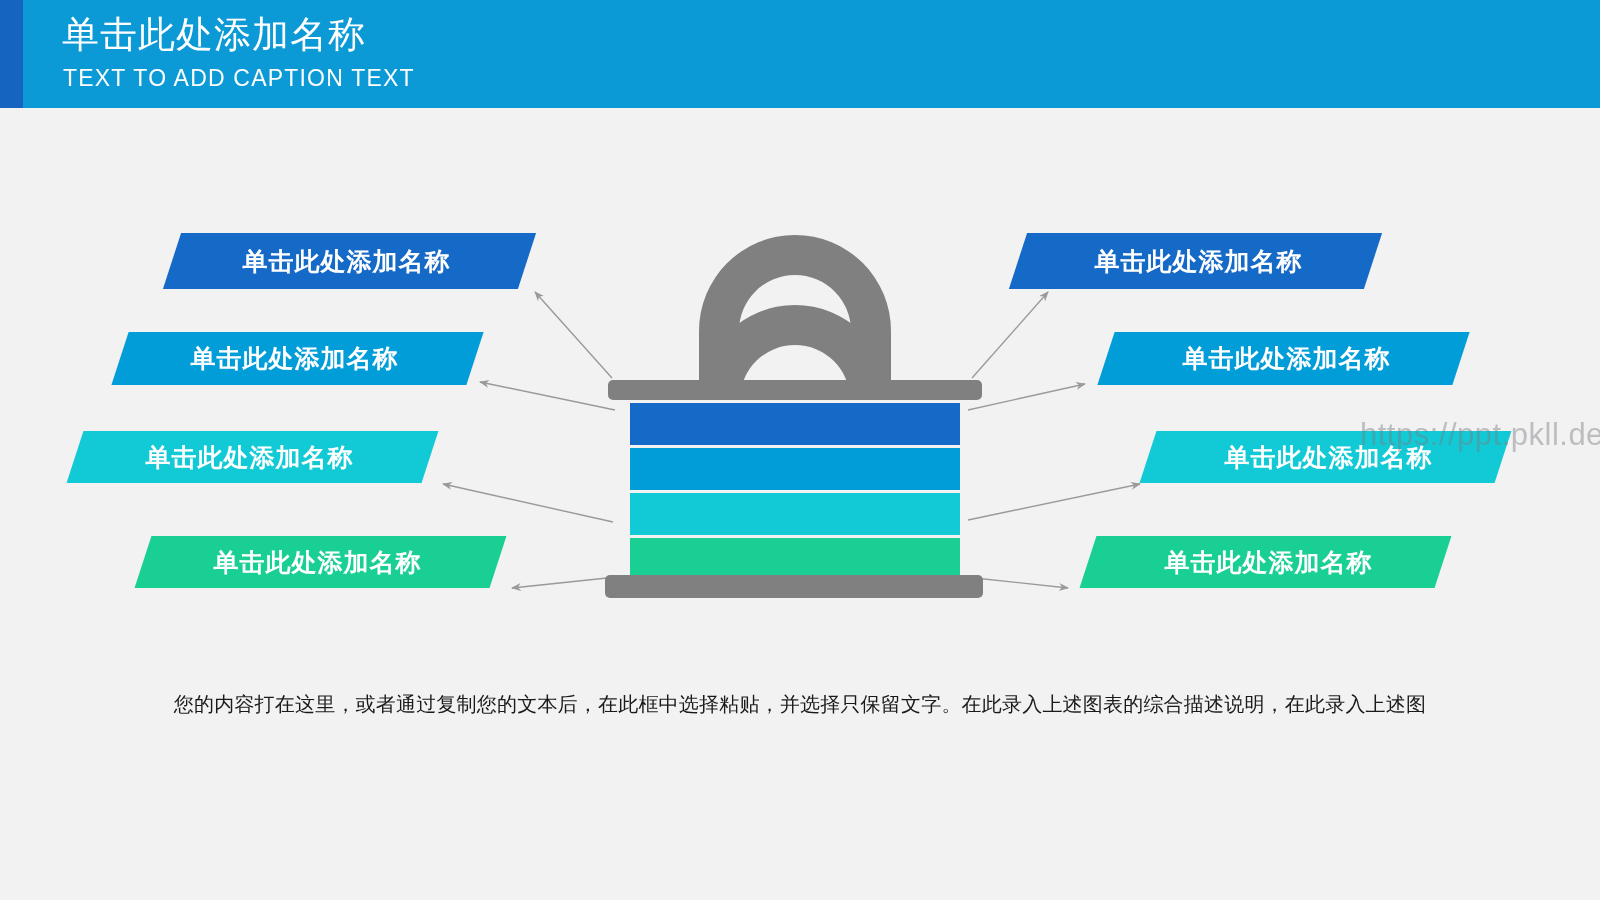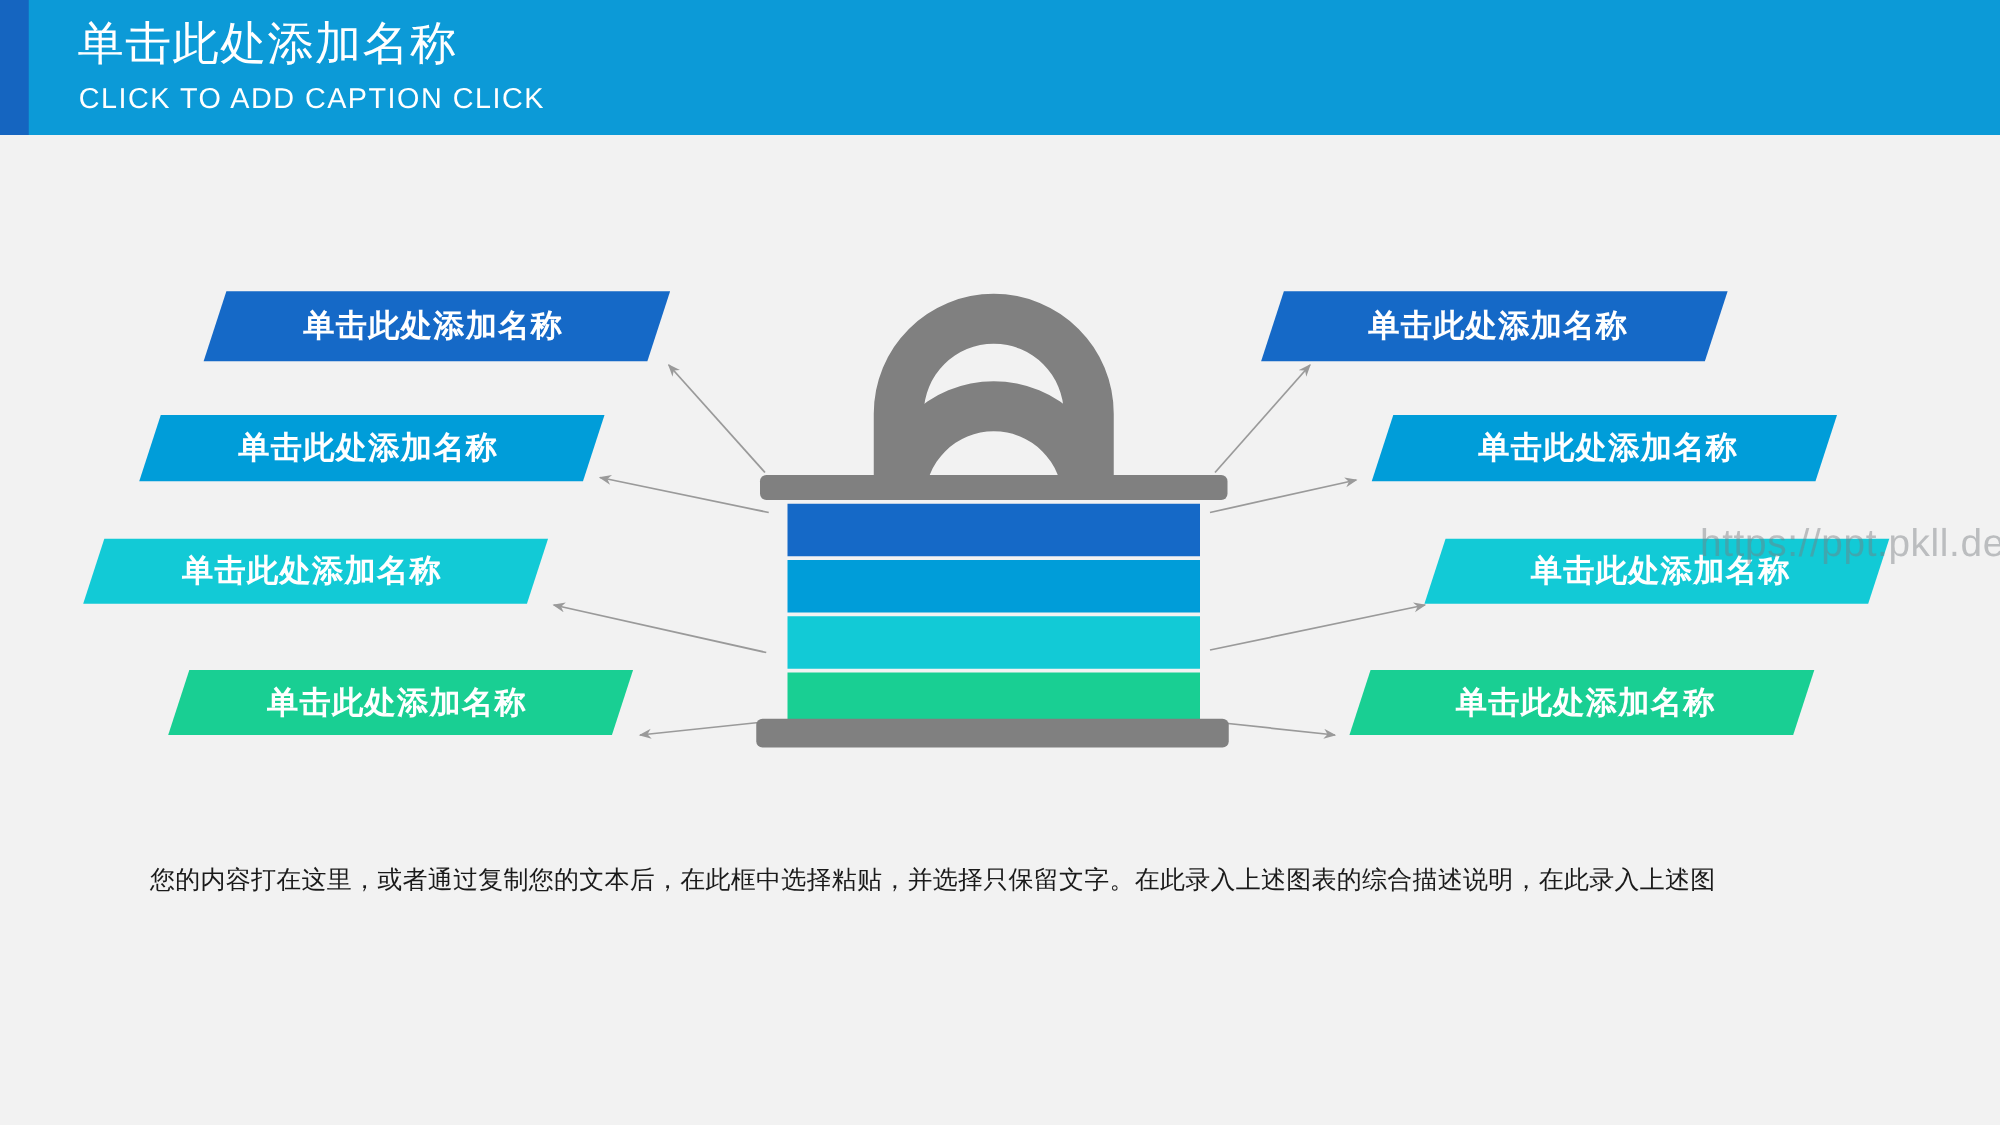--- a/index.html
+++ b/index.html
@@ -108,21 +108,21 @@
     height: 900px;
     pointer-events: none;
   }
 
   
   #body-text {
     position: absolute;
     left: 120px;
     top: 682px;
     width: 1360px;
-    text-align: left;
+    text-align: center;
     color: #1a1a1a;
     font-size: 20px;
     line-height: 44px;
     letter-spacing: 0.2px;
   }
   #body-text .line { display: block; }
 
   
   #watermark {
     position: absolute;
@@ -137,21 +137,21 @@
   }
 </style>
 </head>
 <body>
 
 <div id="slide">
 
   <div id="header">
     <div id="header-accent"></div>
     <div id="header-title">单击此处添加名称</div>
-    <div id="header-subtitle">CLICK TO ADD CAPTION CLICK</div>
+    <div id="header-subtitle">TEXT TO ADD CAPTION TEXT</div>
   </div>
 
   <svg id="arrows" viewBox="0 0 1600 900" xmlns="http://www.w3.org/2000/svg">
     <defs>
       <marker id="ah" markerWidth="12" markerHeight="12" refX="9" refY="4" orient="auto" markerUnits="userSpaceOnUse">
         <path d="M0,0 L10,4 L0,8 L3,4 Z" fill="#9a9a9a"></path>
       </marker>
     </defs>
     <g stroke="#9a9a9a" stroke-width="1.4" fill="none" marker-end="url(#ah)">
 

